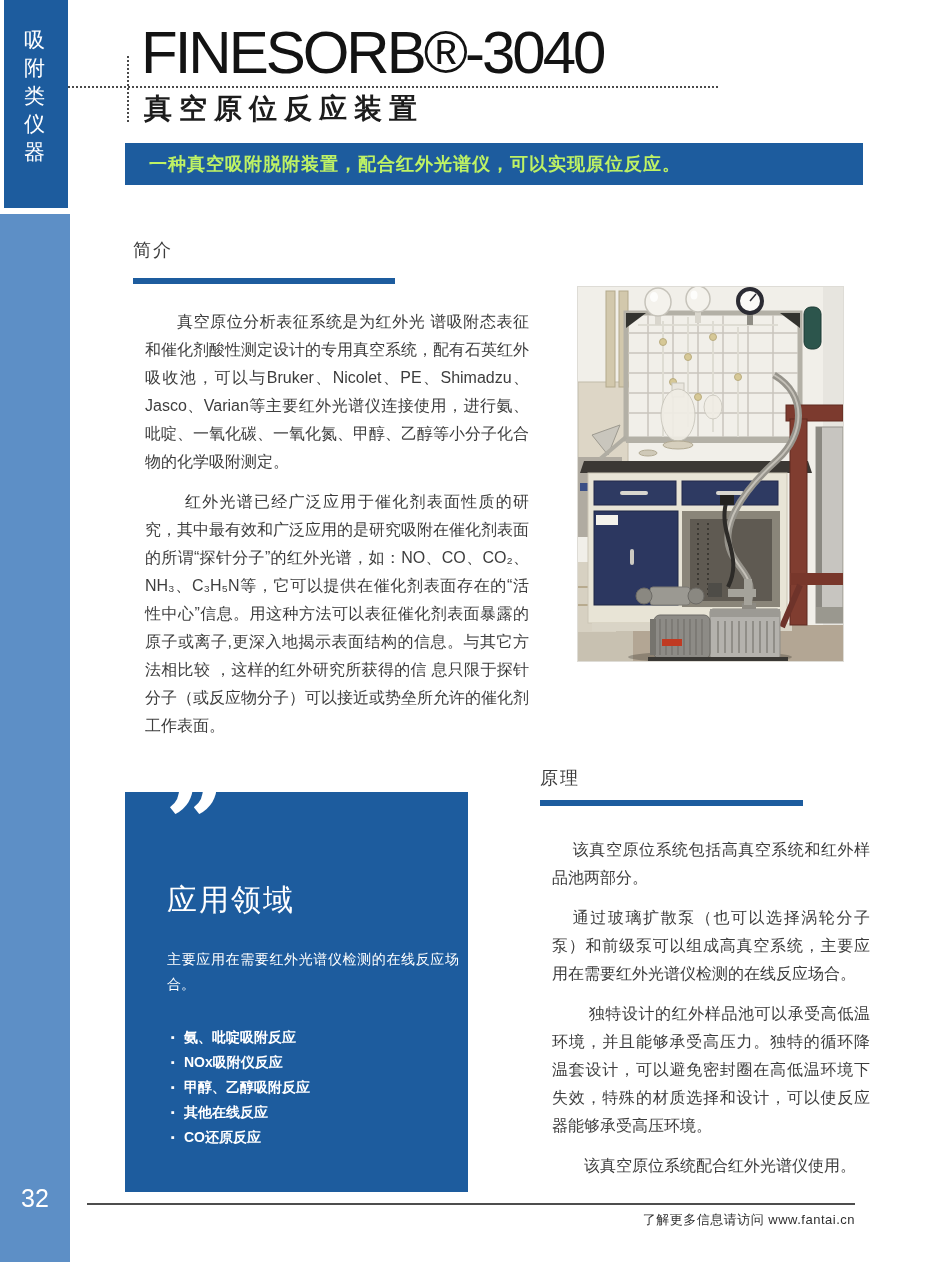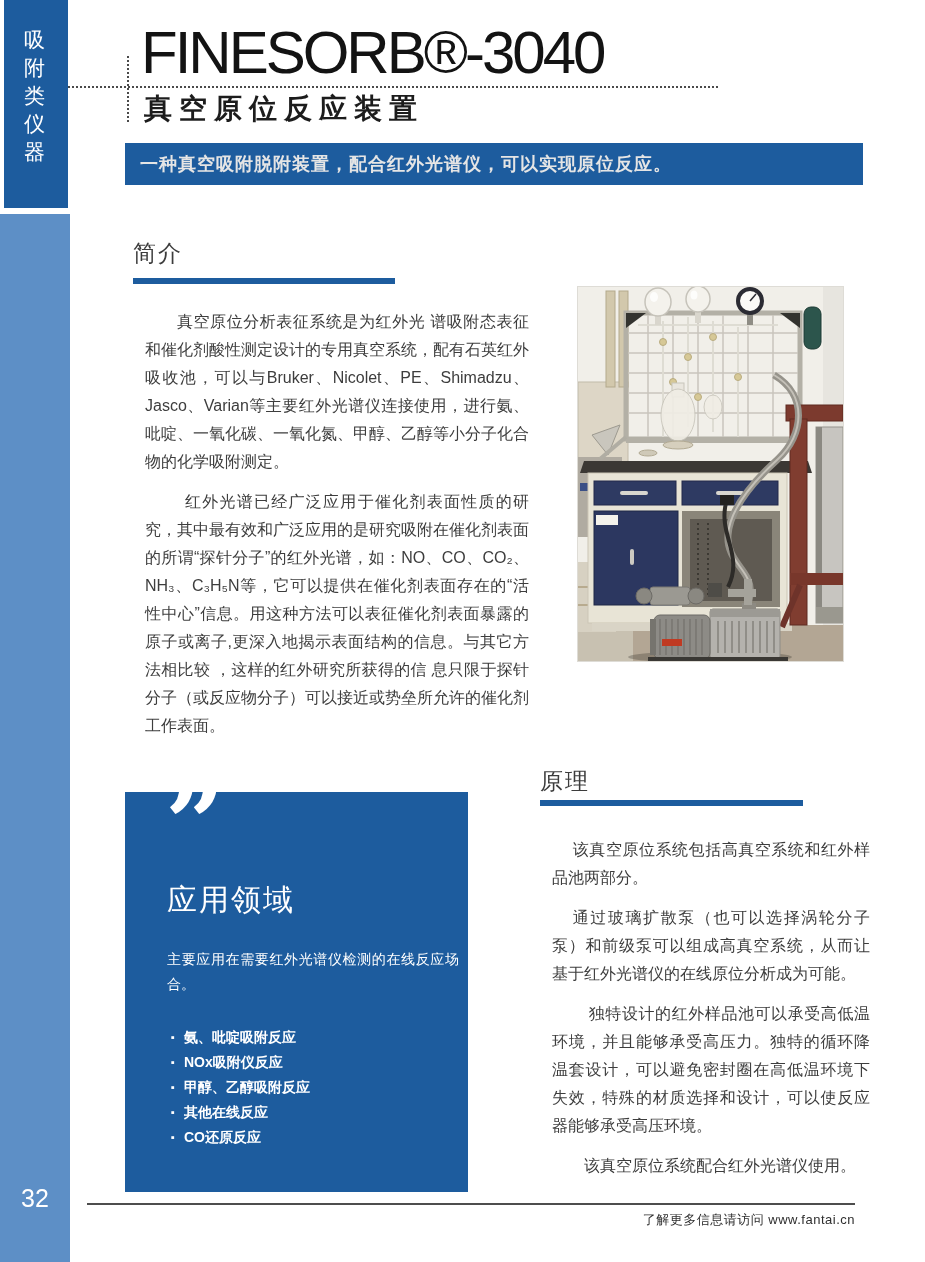--- a/index.html
+++ b/index.html
@@ -20,24 +20,24 @@
   .page-number{position:absolute;left:0;top:970px;width:70px;text-align:center;
                font-size:25px;color:#fff;}
   
   .product-title{position:absolute;left:141px;top:18px;font-size:60px;letter-spacing:-3px;
                  color:#131313;white-space:nowrap;}
   .dot-h{position:absolute;left:68px;top:86px;width:650px;border-top:2px dotted #4a4a4a;}
   .dot-v{position:absolute;left:127px;top:56px;height:66px;border-left:2px dotted #4a4a4a;}
   .product-subtitle{position:absolute;left:144px;top:90px;font-size:28px;font-weight:bold;
                     letter-spacing:7px;color:#1c1c1c;white-space:nowrap;}
   .banner{position:absolute;left:125px;top:143px;width:738px;height:42px;background:var(--primary);}
-  .banner span{display:block;line-height:42px;padding-left:15px;color:#e5e5e5;font-weight:bold;
+  .banner span{display:block;line-height:42px;padding-left:24px;color:#bef264;font-weight:bold;
                font-size:18px;letter-spacing:1px;white-space:nowrap;}
   
-  .sec-head{position:absolute;font-size:23px;color:#3c3c3c;letter-spacing:2px;}
+  .sec-head{position:absolute;font-size:18px;color:#3c3c3c;letter-spacing:2px;}
   .sec-rule{position:absolute;height:6px;background:var(--primary);}
   
   .intro-text{position:absolute;left:133px;top:296px;width:408px;}
   .principle-text{position:absolute;left:540px;top:824px;width:342px;}
   .body-par{margin:12px;font-size:16px;line-height:28px;text-align:justify;color:#3d3d3d;}
   .ind-2{text-indent:2em;} .ind-25{text-indent:2.5em;}
   .ind-13{text-indent:1.3em;} .ind-23{text-indent:2.3em;} .ind-20{text-indent:2em;}
   
   .app-box{position:absolute;left:125px;top:792px;width:343px;height:400px;background:var(--primary);}
   .quote-mark{position:absolute;left:40px;top:-20px;font-family:"DejaVu Serif","Liberation Serif",serif;
@@ -260,21 +260,21 @@
       <div class="bullet-row">
         <span class="marker">▪</span><span>CO还原反应</span>
       </div>
     </div>
   </div>
 
   <div class="sec-head" style="left:540px;top:766px;">原理</div>
   <div class="sec-rule" style="left:540px;top:800px;width:263px;"></div>
   <div class="principle-text">
     <p class="body-par ind-13">该真空原位系统包括高真空系统和红外样品池两部分。</p>
-    <p class="body-par ind-13">通过玻璃扩散泵（也可以选择涡轮分子泵）和前级泵可以组成高真空系统，从而让基于红外光谱仪的在线原位分析成为可能。</p>
+    <p class="body-par ind-13">通过玻璃扩散泵（也可以选择涡轮分子泵）和前级泵可以组成高真空系统，主要应用在需要红外光谱仪检测的在线反应场合。</p>
     <p class="body-par ind-23">独特设计的红外样品池可以承受高低温环境，并且能够承受高压力。独特的循环降温套设计，可以避免密封圈在高低温环境下失效，特殊的材质选择和设计，可以使反应器能够承受高压环境。</p>
     <p class="body-par ind-20">该真空原位系统配合红外光谱仪使用。</p>
   </div>
 
   <div class="footer-line"></div>
   <div class="footer-note">了解更多信息请访问 www.fantai.cn</div>
 
 </div>
 
 </body></html>

